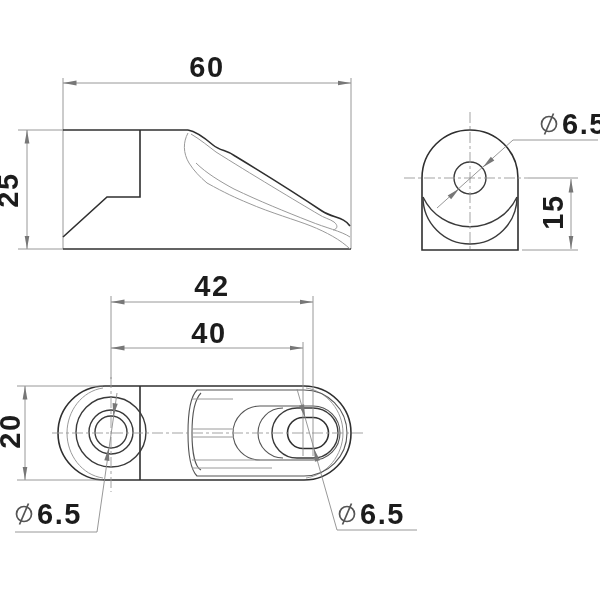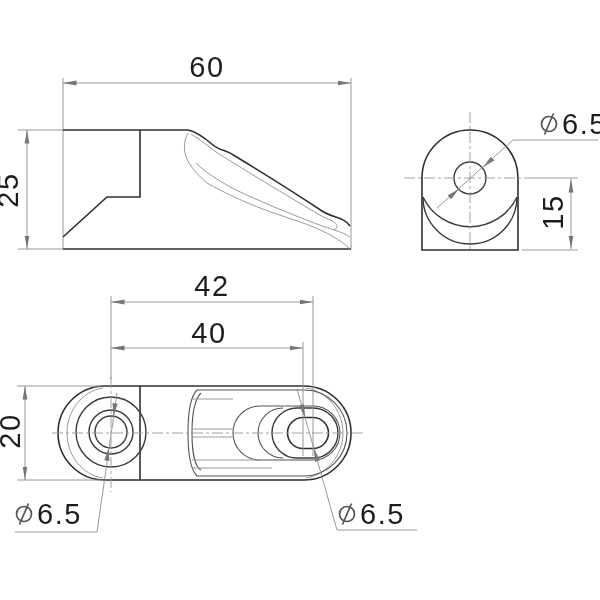--- a/index.html
+++ b/index.html
@@ -1,18 +1,18 @@
 <!DOCTYPE html>
 <html><head>
 <meta charset="utf-8">
 <style>
   html, body { margin: 0; padding: 0; background: #ffffff; }
   .canvas {
     width: 600px; height: 600px; position: relative;
-    background: #ffffff; overflow: hidden;
+    background: #ffffff; overflow: hidden; font-weight: bold;
   }
   svg { display: block; }
   text {
     font-family: "Liberation Sans", "DejaVu Sans", sans-serif;
     font-size: 29px;
     letter-spacing: 1.5px;
     fill: #1c1c1c;
   }
   .outline  { stroke: #2f2f2f; stroke-width: 1.6; fill: none; }
   .outline2 { stroke: #3a3a3a; stroke-width: 1.4; fill: none; }

